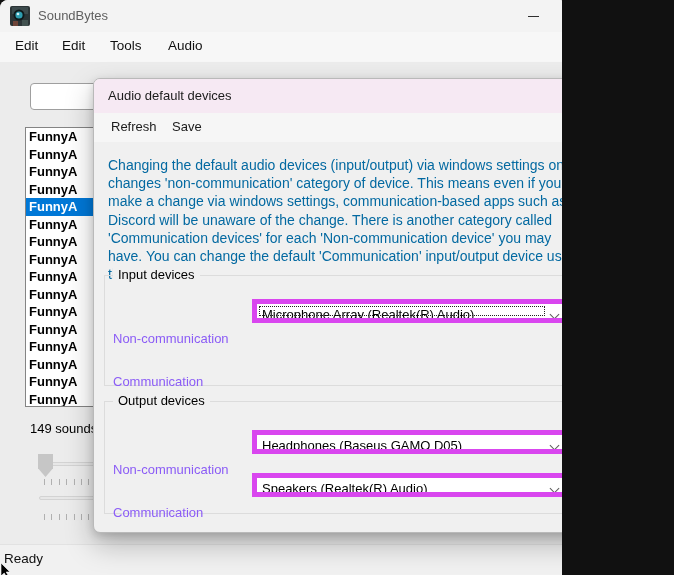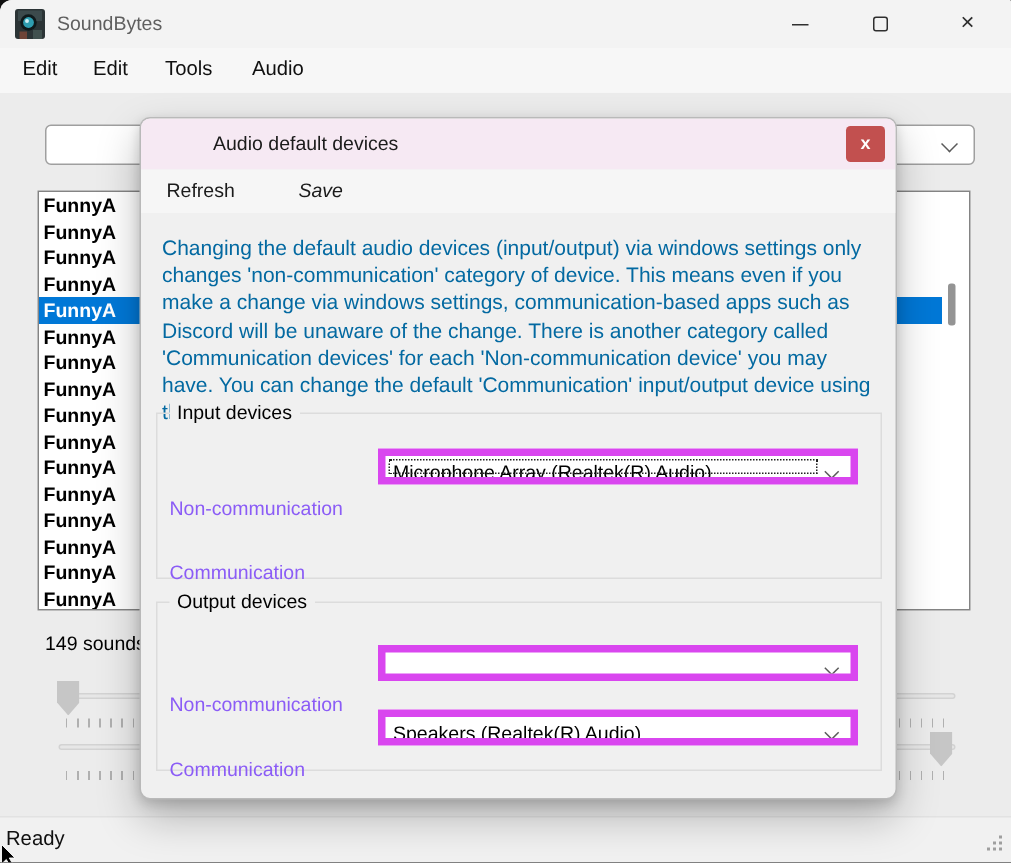--- a/index.html
+++ b/index.html
@@ -1,17 +1,17 @@
 <!DOCTYPE html>
 <html><head>
 <meta charset="utf-8">
 <style>
   * { margin:0; padding:0; box-sizing:border-box; }
   html,body { width:674px; height:575px; background:#111; font-family:"Liberation Sans", sans-serif; }
-  .window { position:relative; width:674px; height:575px; background:#ececec; border-radius:8px 1px 0 0; overflow:hidden; }
+  .window { position:relative; width:562px; height:575px; background:#ececec; border-radius:8px 1px 0 0; overflow:hidden; }
 
   
   .titlebar { position:absolute; left:0; top:0; width:674px; height:32px; background:#f3f3f3; }
   .app-icon { position:absolute; left:10px; top:6px; width:20px; height:20px; }
   .title-text { position:absolute; left:38px; top:8px; font-size:13px; color:#5f5f5f; }
   .winbtn { position:absolute; top:0; width:46px; height:32px; display:flex; align-items:center; justify-content:center; }
   .btn-min { left:510px; } .btn-max { left:564px; } .btn-close { left:622px; }
   .glyph-min { width:11px; height:0; border-top:1px solid #2f2f2f; }
   .glyph-max { width:10px; height:10px; border:1px solid #2f2f2f; border-radius:2px; }
   .glyph-close { font-size:16px; color:#2f2f2f; font-weight:400; line-height:1; }
@@ -54,26 +54,26 @@
   .status-text { position:absolute; left:4px; top:6px; font-size:13.5px; color:#101010; }
   .grip { position:absolute; right:6px; bottom:8px; width:2px; height:2px; background:#9f9f9f;
     box-shadow:0 0 #9f9f9f, 0 -4px #9f9f9f, 0 -8px #9f9f9f, -4px 0 #9f9f9f, -4px -4px #9f9f9f, -8px 0 #9f9f9f; }
   .cursor-arrow { position:absolute; left:0; top:563px; z-index:30; }
 
   
   .dialog { position:absolute; left:93px; top:78px; width:505px; height:455px; background:#f0f0f0;
     border:1px solid #b9b9b9; border-radius:7px; overflow:hidden; z-index:10;
     box-shadow:0 12px 28px rgba(0,0,0,.25), 0 3px 8px rgba(0,0,0,.15); }
   .dlg-titlebar { position:absolute; left:0; top:0; width:100%; height:34px; background:#f6e9f3; }
-  .dlg-title { position:absolute; left:14px; top:9px; font-size:13px; color:#1b1b1b;margin-left:34px; }
+  .dlg-title { position:absolute; left:14px; top:9px; font-size:13px; color:#1b1b1b; }
   .dlg-close { position:absolute; right:7px; top:5px; width:26px; height:24px; background:#c2504f; border-radius:3px;
     color:#fff; font-size:12px; font-weight:700; text-align:center; line-height:23px; }
   .dlg-menustrip { position:absolute; left:0; top:34px; width:100%; height:29px; background:#f6f6f6; }
   .dlg-menu-item { position:absolute; top:6px; font-size:13px; color:#1b1b1b; }
-  .dmi-refresh { left:17px; } .dmi-save { left:105px;font-style:italic; }
+  .dmi-refresh { left:17px; } .dmi-save { left:78px; }
   .dlg-desc { position:absolute; left:14px; top:77px; width:474px; font-size:14px; line-height:18.2px; color:#0369a1; }
 
   .group { position:absolute; left:10px; width:484px; border:1px solid #dcdcdc; background:transparent; }
   .group-input { top:196px; height:111px; }
   .group-output { top:322px; height:113px; }
   .legend { position:absolute; top:-9px; left:8px; background:#f0f0f0; padding:0 5px; font-size:13px; color:#000;text-align:right; }
   .fld-label { position:absolute; left:8px; font-size:13px; color:#8b5cf6;margin-top:27px; }
   .combo { position:absolute; left:147px; width:320px; height:24px; background:#fff; border:5px solid #d946ef;
     font-size:13px; color:#000; line-height:22px; padding-left:5px; white-space:nowrap; overflow:hidden; }
   .combo .chev { position:absolute; right:9px; top:7px; width:7px; height:7px; border-color:#5a5a5a; }
@@ -178,20 +178,21 @@
         <span>Microphone Array (Realtek(R) Audio)</span>
         <span class="chev"></span>
       </div>
       <span class="fld-label g1r2-label">Communication</span>
     </div>
 
     <div class="group group-output">
       <span class="legend">Output devices</span>
       <span class="fld-label g2r1-label">Non-communication</span>
       <div class="combo g2r1-combo">
+        <span>Headphones (Baseus GAMO D05)</span>
         <span class="chev"></span>
       </div>
       <span class="fld-label g2r2-label">Communication</span>
       <div class="combo g2r2-combo">
         <span>Speakers (Realtek(R) Audio)</span>
         <span class="chev"></span>
       </div>
     </div>
   </div>
 

